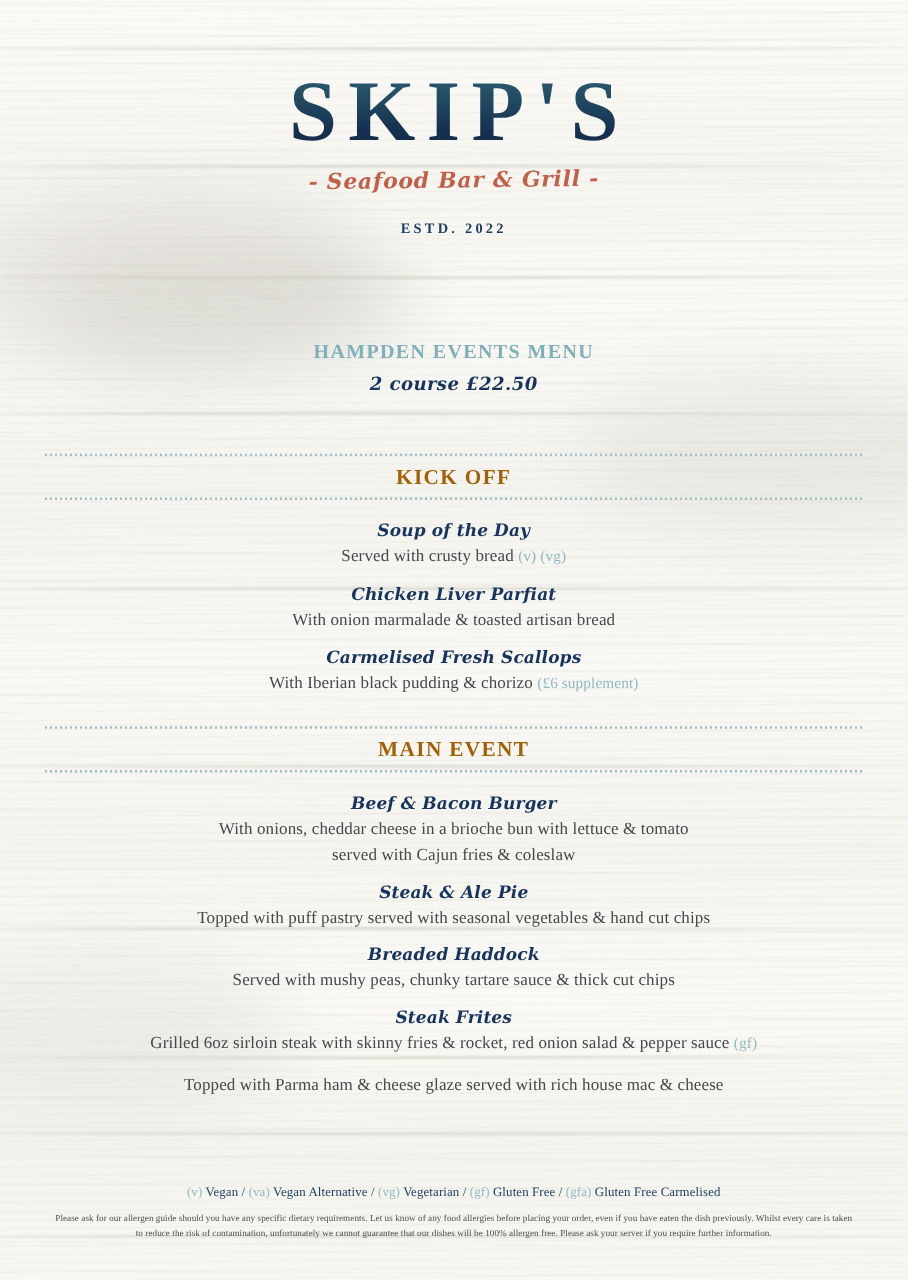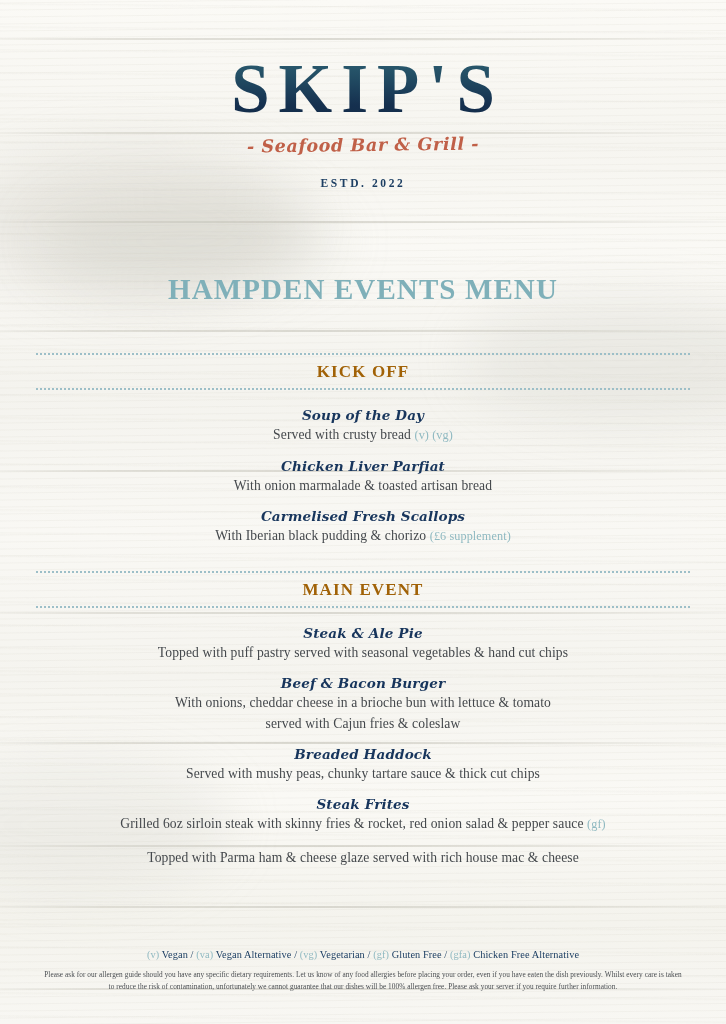--- a/index.html
+++ b/index.html
@@ -126,21 +126,21 @@
 
   
   .menu-title-block {
     margin-top: 84px;
     text-align: center;
   }
   .menu-title {
     margin: 0;
     font-family: "Liberation Serif", serif;
     font-weight: bold;
-    font-size: 29px;
+    font-size: 16px;
     letter-spacing: 1.1px;
     color: #7fb0b9;
   }
   .menu-price {
     margin: 8px 0 0 0;
     font-family: "DejaVu Serif", serif;
     font-style: italic;
     font-weight: bold;
     font-size: 14.5px;
     letter-spacing: 0.3px;
@@ -265,20 +265,21 @@
   <div class="content">
 
     <div class="masthead">
       <h1 class="brand">SKIP'S</h1>
       <p class="tagline">- Seafood Bar &amp; Grill -</p>
       <p class="estd">ESTD. 2022</p>
     </div>
 
     <div class="menu-title-block">
       <h2 class="menu-title">HAMPDEN EVENTS MENU</h2>
+      <p class="menu-price">2 course £22.50</p>
     </div>
 
     <div class="section kick-off">
       <div class="rule"></div>
       <h3 class="section-heading">KICK OFF</h3>
       <div class="rule"></div>
       <div class="items">
 
         <div class="item">
           <p class="item-name">Soup of the Day</p>
@@ -299,48 +300,48 @@
       </div>
     </div>
 
     <div class="section main-event">
       <div class="rule"></div>
       <h3 class="section-heading">MAIN EVENT</h3>
       <div class="rule"></div>
       <div class="items">
 
         <div class="item">
-          <p class="item-name">Steak &amp; Ale Pie</p>
-          <p class="item-desc"><span>Topped with puff pastry served with seasonal vegetables &amp; hand cut chips</span><span class="tag"></span></p>
-        </div>
-
-        <div class="item">
           <p class="item-name">Beef &amp; Bacon  Burger</p>
           <p class="item-desc"><span>With onions, cheddar cheese in a brioche bun with lettuce &amp; tomato</span></p>
           <p class="item-desc">served with Cajun fries &amp; coleslaw</p>
         </div>
 
         <div class="item">
+          <p class="item-name">Steak &amp; Ale Pie</p>
+          <p class="item-desc"><span>Topped with puff pastry served with seasonal vegetables &amp; hand cut chips</span><span class="tag"></span></p>
+        </div>
+
+        <div class="item">
           <p class="item-name">Breaded Haddock</p>
           <p class="item-desc"><span>Served with mushy peas, chunky tartare sauce &amp; thick cut chips</span><span class="tag"></span></p>
         </div>
 
         <div class="item">
           <p class="item-name">Steak Frites</p>
           <p class="item-desc"><span>Grilled 6oz sirloin steak with skinny fries &amp; rocket, red onion salad &amp; pepper sauce </span><span class="tag">(gf)</span></p>
         </div>
 
         <div class="item">
           <p class="item-desc"><span>Topped with Parma ham &amp; cheese glaze served with rich house mac &amp; cheese</span><span class="tag"></span></p>
         </div>
 
       </div>
     </div>
 
   </div>
 
   <div class="footer">
     <p class="legend">
-      <span class="code">(v)</span><span> Vegan / </span><span class="code">(va)</span><span> Vegan Alternative / </span><span class="code">(vg)</span><span> Vegetarian / </span><span class="code">(gf)</span><span> Gluten Free / </span><span class="code">(gfa)</span><span> Chicken Free Alternative</span>
+      <span class="code">(v)</span><span> Vegan / </span><span class="code">(va)</span><span> Vegan Alternative / </span><span class="code">(vg)</span><span> Vegetarian / </span><span class="code">(gf)</span><span> Gluten Free / </span><span class="code">(gfa)</span><span> Gluten Free Carmelised</span>
     </p>
     <p class="disclaimer">Please ask for our allergen guide should you have any specific dietary requirements. Let us know of any food allergies before placing your order, even if you have eaten the dish previously. Whilst every care is taken to reduce the risk of contamination, unfortunately we cannot guarantee that our dishes will be 100% allergen free. Please ask your server if you require further information.</p>
   </div>
 </div>
 
 </body></html>

